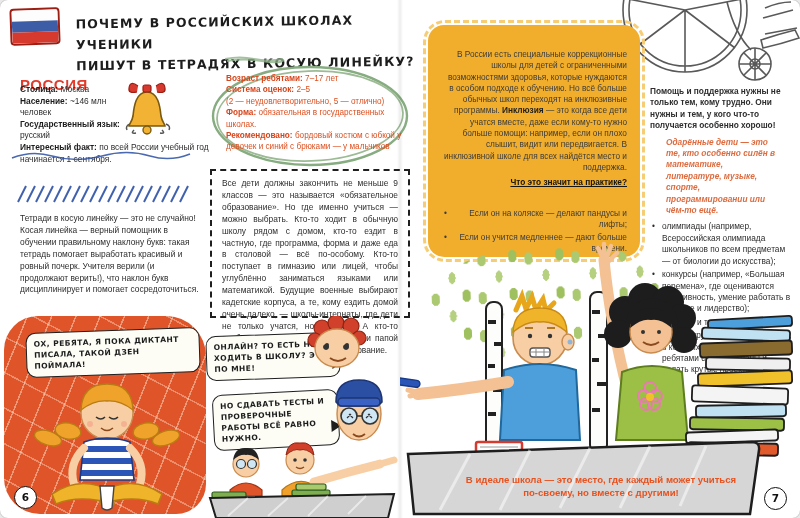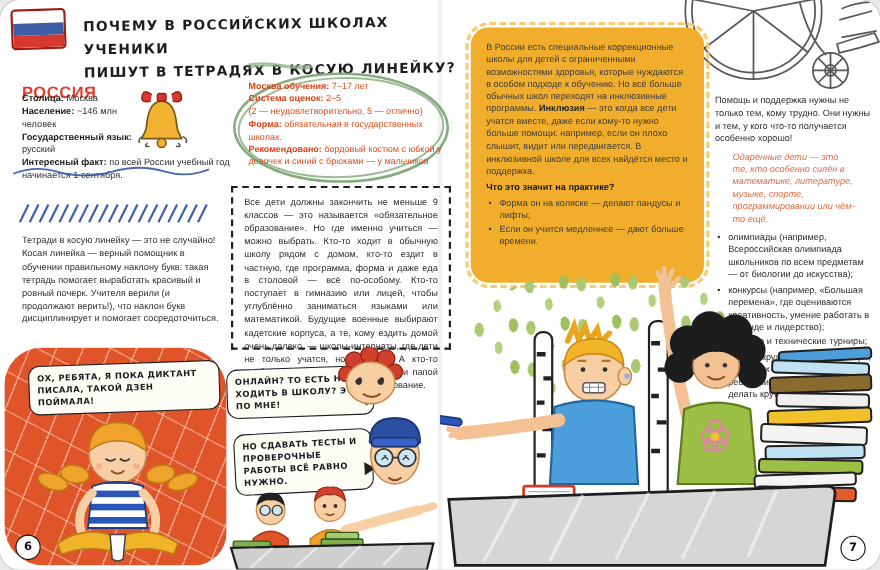--- a/index.html
+++ b/index.html
@@ -1,17 +1,17 @@
 <!DOCTYPE html>
 <html><head>
 <meta charset="utf-8">
 <style>
   html,body{margin:0;padding:0;background:#e9e9e9;}
   #spread{position:relative;width:800px;height:518px;background:#ffffff;overflow:hidden;
-          font-family:"Liberation Sans",sans-serif;outline:1px solid #cfcfcf;border-radius:18px;}
+          font-family:"Liberation Sans",sans-serif;outline:1px solid #cfcfcf;border-radius:8px;}
   .abs{position:absolute;}
   .seam{left:397px;top:0;width:6px;height:518px;
         background:linear-gradient(90deg,rgba(0,0,0,0) 0%,rgba(0,0,0,.07) 50%,rgba(0,0,0,0) 100%);}
   
   .hand{font-family:"DejaVu Sans",sans-serif;font-weight:bold;color:#1d1d1d;letter-spacing:1.1px;}
   .title{left:76px;top:11px;width:340px;font-size:12.5px;line-height:21px;transform:rotate(-.8deg);}
   
   .flag{left:10px;top:8px;width:46px;height:33px;border:2.5px solid #9e1d12;border-radius:4px;
         overflow:hidden;transform:rotate(-2deg);background:#fff;}
   .flag .b{position:absolute;left:0;width:100%;height:34%;}
@@ -44,30 +44,30 @@
   .bubble1{left:22px;top:14px;width:158px;transform:rotate(-2deg);position:absolute;}
   .bubble2{left:206px;top:334px;width:118px;transform:rotate(-2deg);}
   .bubble3{left:213px;top:392px;width:110px;transform:rotate(-3deg);}
   .pagenum{width:21px;height:21px;background:#fff;border:1.6px solid #111;border-radius:50%;
            text-align:center;line-height:21px;font-size:10.5px;font-weight:bold;color:#111;
            font-family:"DejaVu Sans",sans-serif;}
   
   .orangebox{left:428px;top:25px;width:212px;height:232px;background:#f1ae2c;border-radius:16px;}
   .orangebox::before{content:"";position:absolute;inset:-5px;border:3px dashed #f6cd74;
                      border-radius:22px;}
-  .orangebox .inner{position:absolute;inset:0;padding:12px 13px 8px 14px;font-size:8.3px;
-                    line-height:11.3px;color:#3c3c3c;}
+  .orangebox .inner{position:absolute;inset:0;padding:24px 13px 8px 14px;font-size:8.3px;
+                    line-height:11.3px;color:#3c3c3c;text-align:right;}
   .orangebox b{color:#1f1f1f;}
-  .orangebox .sub{font-weight:bold;color:#151515;margin:4px 0 2px;}
+  .orangebox .sub{font-weight:bold;color:#151515;margin:4px 0 19px;text-decoration:underline;}
   ul.dots{margin:0;padding:0;list-style:none;}
   ul.dots li{position:relative;padding-left:12px;margin-bottom:2px;}
   ul.dots li::before{content:"\2022";position:absolute;left:2px;top:0;}
   .rcol{left:650px;top:86px;width:143px;font-size:8.3px;line-height:11.4px;color:#2d2d2d;}
   .rcol .gift{color:#dd6b3f;font-style:italic;margin:5px 16px;}
-  .rcol p{margin:0 0 5px;}
+  .rcol p{margin:0 0 5px;font-weight:bold;}
   .greendots{left:428px;top:248px;width:232px;height:112px;border-radius:45% 35% 40% 50%;
      background-image:
        radial-gradient(6px 9px at 8px 10px,#abc970 70%,rgba(0,0,0,0) 71%),
        radial-gradient(5px 8px at 25px 27px,#b5d07e 70%,rgba(0,0,0,0) 71%),
        radial-gradient(6px 9px at 39px 7px,#9fc05e 70%,rgba(0,0,0,0) 71%);
      background-size:47px 38px;transform:rotate(-2deg);}
   .footer-note{left:462px;top:474px;width:278px;text-align:center;font-weight:bold;font-size:9.6px;
                line-height:12.5px;color:#e8521f;}
   svg{display:block;}
 </style>
@@ -119,21 +119,21 @@
     <path d="M22 6 q-8 -6 -9 2 q-1 6 8 4 M40 6 q8 -6 9 2 q1 6 -8 4" fill="#d6392e" stroke="#9e1d12" stroke-width="1.2"></path>
     <rect x="27" y="5" width="8" height="7" rx="2" fill="#d6392e" stroke="#9e1d12" stroke-width="1.2"></rect>
   </svg>
 
   <div class="abs infobox">
     <svg width="200" height="104" viewBox="0 0 200 104" style="position:absolute;inset:0;">
       <ellipse cx="100" cy="52" rx="97" ry="49" fill="none" stroke="#86ac80" stroke-width="2.4"></ellipse>
       <ellipse cx="100" cy="52" rx="93" ry="45" fill="none" stroke="#9cbb95" stroke-width="1.8" transform="rotate(-2 100 52)"></ellipse>
     </svg>
     <div class="txt">
-      <div><b>Москва обучения:</b>
+      <div><b>Возраст ребятами:</b>
         <span>7–17 лет</span></div>
       <div><b>Система оценок:</b>
         <span>2–5</span></div>
       <div><span>(2 — неудовлетворительно, 5 — отлично)</span></div>
       <div><b>Форма:</b>
         <span>обязательная в государственных школах.</span></div>
       <div><b>Рекомендовано:</b>
         <span>бордовый костюм с юбкой у девочек и синий с брюками — у мальчиков</span></div>
     </div>
   </div>
@@ -274,21 +274,21 @@
       <path d="M146 40 q 18 -6 34 -10 l 4 8 q -18 6 -36 10 Z"></path>
       <path d="M150 8 q 14 -6 26 -6"></path>
     </g>
   </svg>
 
   <div class="abs orangebox">
     <div class="inner">
       <span>В России есть специальные коррекционные школы для детей с ограниченными возможностями здоровья, которые нуждаются в особом подходе к обучению. Но всё больше обычных школ переходят на инклюзивные программы. </span><b>Инклюзия</b><span> — это когда все дети учатся вместе, даже если кому-то нужно больше помощи: например, если он плохо слышит, видит или передвигается. В инклюзивной школе для всех найдётся место и поддержка.</span>
       <div class="sub">Что это значит на практике?</div>
       <ul class="dots">
-        <li>Форма он на коляске — делают пандусы и лифты;</li>
+        <li>Если он на коляске — делают пандусы и лифты;</li>
         <li>Если он учится медленнее — дают больше времени.</li>
       </ul>
     </div>
   </div>
 
   <div class="abs rcol">
     <p>Помощь и поддержка нужны не только тем, кому трудно. Они нужны и тем, у кого что-то получается особенно хорошо!</p>
     <p class="gift">Одарённые дети — это те, кто особенно силён в математике, литературе, музыке, спорте, программировании или чём-то ещё.</p>
     <ul class="dots">
       <li>олимпиады (например, Всероссийская олимпиада школьников по всем предметам — от биологии до искусства);</li>
@@ -369,16 +369,17 @@
       <rect x="288" y="211" width="90" height="12" rx="3" fill="#e05a2b" transform="rotate(1 333 217)"></rect>
     </g>
 
     <rect x="76" y="210" width="46" height="13" rx="2" fill="#fff" stroke="#d6392e" stroke-width="2.5"></rect>
     <path d="M80 215 h38 M80 219 h38" stroke="#999" stroke-width="1"></path>
 
     <path d="M8 222 L 352 210 Q 360 210 359 218 L 350 282 L 14 282 Z" fill="#d6d6d6" stroke="#1e1e1e" stroke-width="2.5"></path>
     <path d="M40 278 L 70 222 M100 278 L 130 218 M160 276 L 190 216 M220 276 L 250 214 M280 274 L 306 214" stroke="rgba(255,255,255,.5)" stroke-width="3"></path>
   </svg>
 
+  <div class="abs footer-note">В идеале школа — это место, где каждый может учиться по-своему, но вместе с другими!</div>
 
   <div class="abs pagenum" style="left:764px;top:487px;">7</div>
 
 </div>
 
 </body></html>

